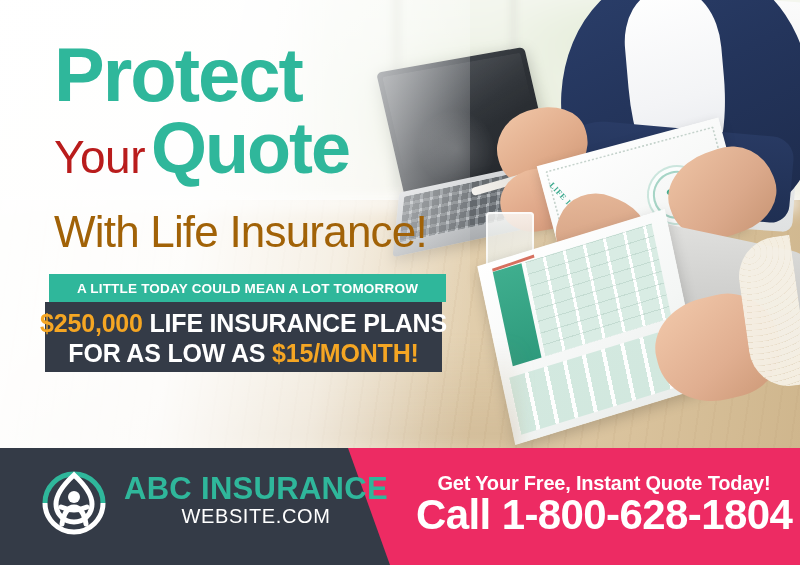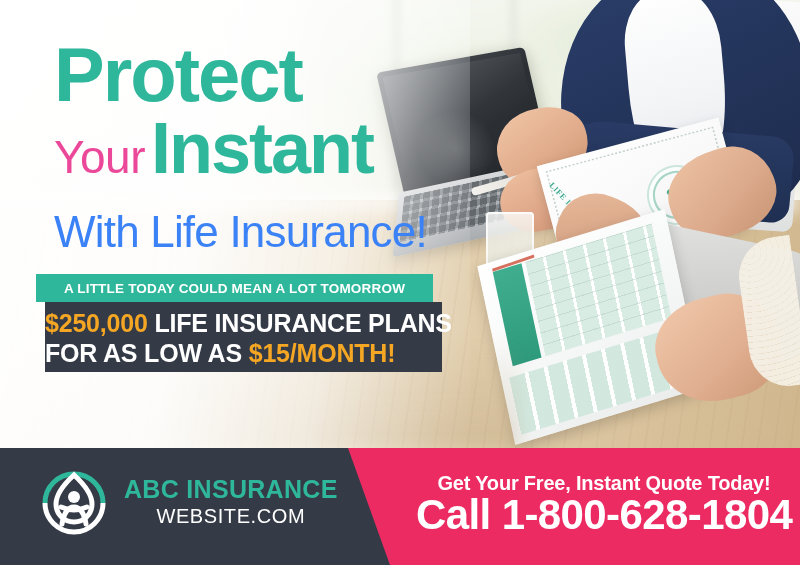--- a/index.html
+++ b/index.html
@@ -348,66 +348,66 @@
     letter-spacing: -2px;
     line-height: 74px;
     margin: 0;
   }
   .hl-l2 {
     margin: 0;
     line-height: 72px;
     white-space: nowrap;
   }
   .hl-your {
-    color: #ec4899;
+    color: #b91c1c;
     font-size: 46px;
     font-weight: normal;
     letter-spacing: -0.5px;
   }
   .hl-family {
     color: #2FB79B;
     font-size: 72px;
     font-weight: bold;
     letter-spacing: -2px;
     margin-left: 6px;
   }
   .hl-l3 {
     margin: 0;
-    color: #3b82f6;
+    color: #a16207;
     font-size: 44px;
     font-weight: normal;
     letter-spacing: -0.8px;
     line-height: 56px;
     white-space: nowrap;
   }
 
   
   .offer-banner {
     position: absolute;
-    left: 36px; top: 274px;
+    left: 49px; top: 274px;
     width: 397px; height: 28px;
     background: #2FB79B;
     color: #ffffff;
     font-size: 13.5px;
     font-weight: bold;
     letter-spacing: 0.2px;
     display: flex;
     align-items: center;
     justify-content: center;
     box-sizing: border-box;
   }
   .offer-box {
     position: absolute;
     left: 45px; top: 302px;
     width: 397px; height: 70px;
     background: #343B47;
     box-sizing: border-box;
     display: flex;
     flex-direction: column;
-    align-items: flex-start;
+    align-items: center;
     justify-content: center;
     padding-top: 2px;
   }
   .offer-line {
     color: #ffffff;
     font-size: 25px;
     font-weight: bold;
     letter-spacing: -0.2px;
     line-height: 30px;
     white-space: nowrap;
@@ -451,21 +451,21 @@
     position: absolute;
     left: 37px; top: 466px;
     width: 74px; height: 74px;
   }
   .logo-text {
     position: absolute;
     left: 124px; top: 474px;
   }
   .logo-name {
     color: #2FB79B;
-    font-size: 25px;
+    font-size: 31px;
     font-weight: bold;
     letter-spacing: 0.3px;
     line-height: 30px;
     white-space: nowrap;
   }
   .logo-site {
     color: #ffffff;
     font-size: 20px;
     font-weight: normal;
     letter-spacing: 0.6px;
@@ -541,21 +541,21 @@
     <div class="hand-bro"></div>
     <div class="pearls"></div>
     <div class="table-shadow"></div>
 
     <div class="left-wash"></div>
   </div>
 
   <div class="headline">
     <div class="hl-l1">Protect</div>
     <div class="hl-l2">
-      <span class="hl-your">Your</span><span class="hl-family">Instant</span>
+      <span class="hl-your">Your</span><span class="hl-family">Quote</span>
     </div>
     <div class="hl-l3">With Life Insurance!</div>
   </div>
 
   <div class="offer-banner">
     <span>A LITTLE TODAY COULD MEAN A LOT TOMORROW</span>
   </div>
   <div class="offer-box">
     <div class="offer-line">
       <span class="amt">$250,000</span>

